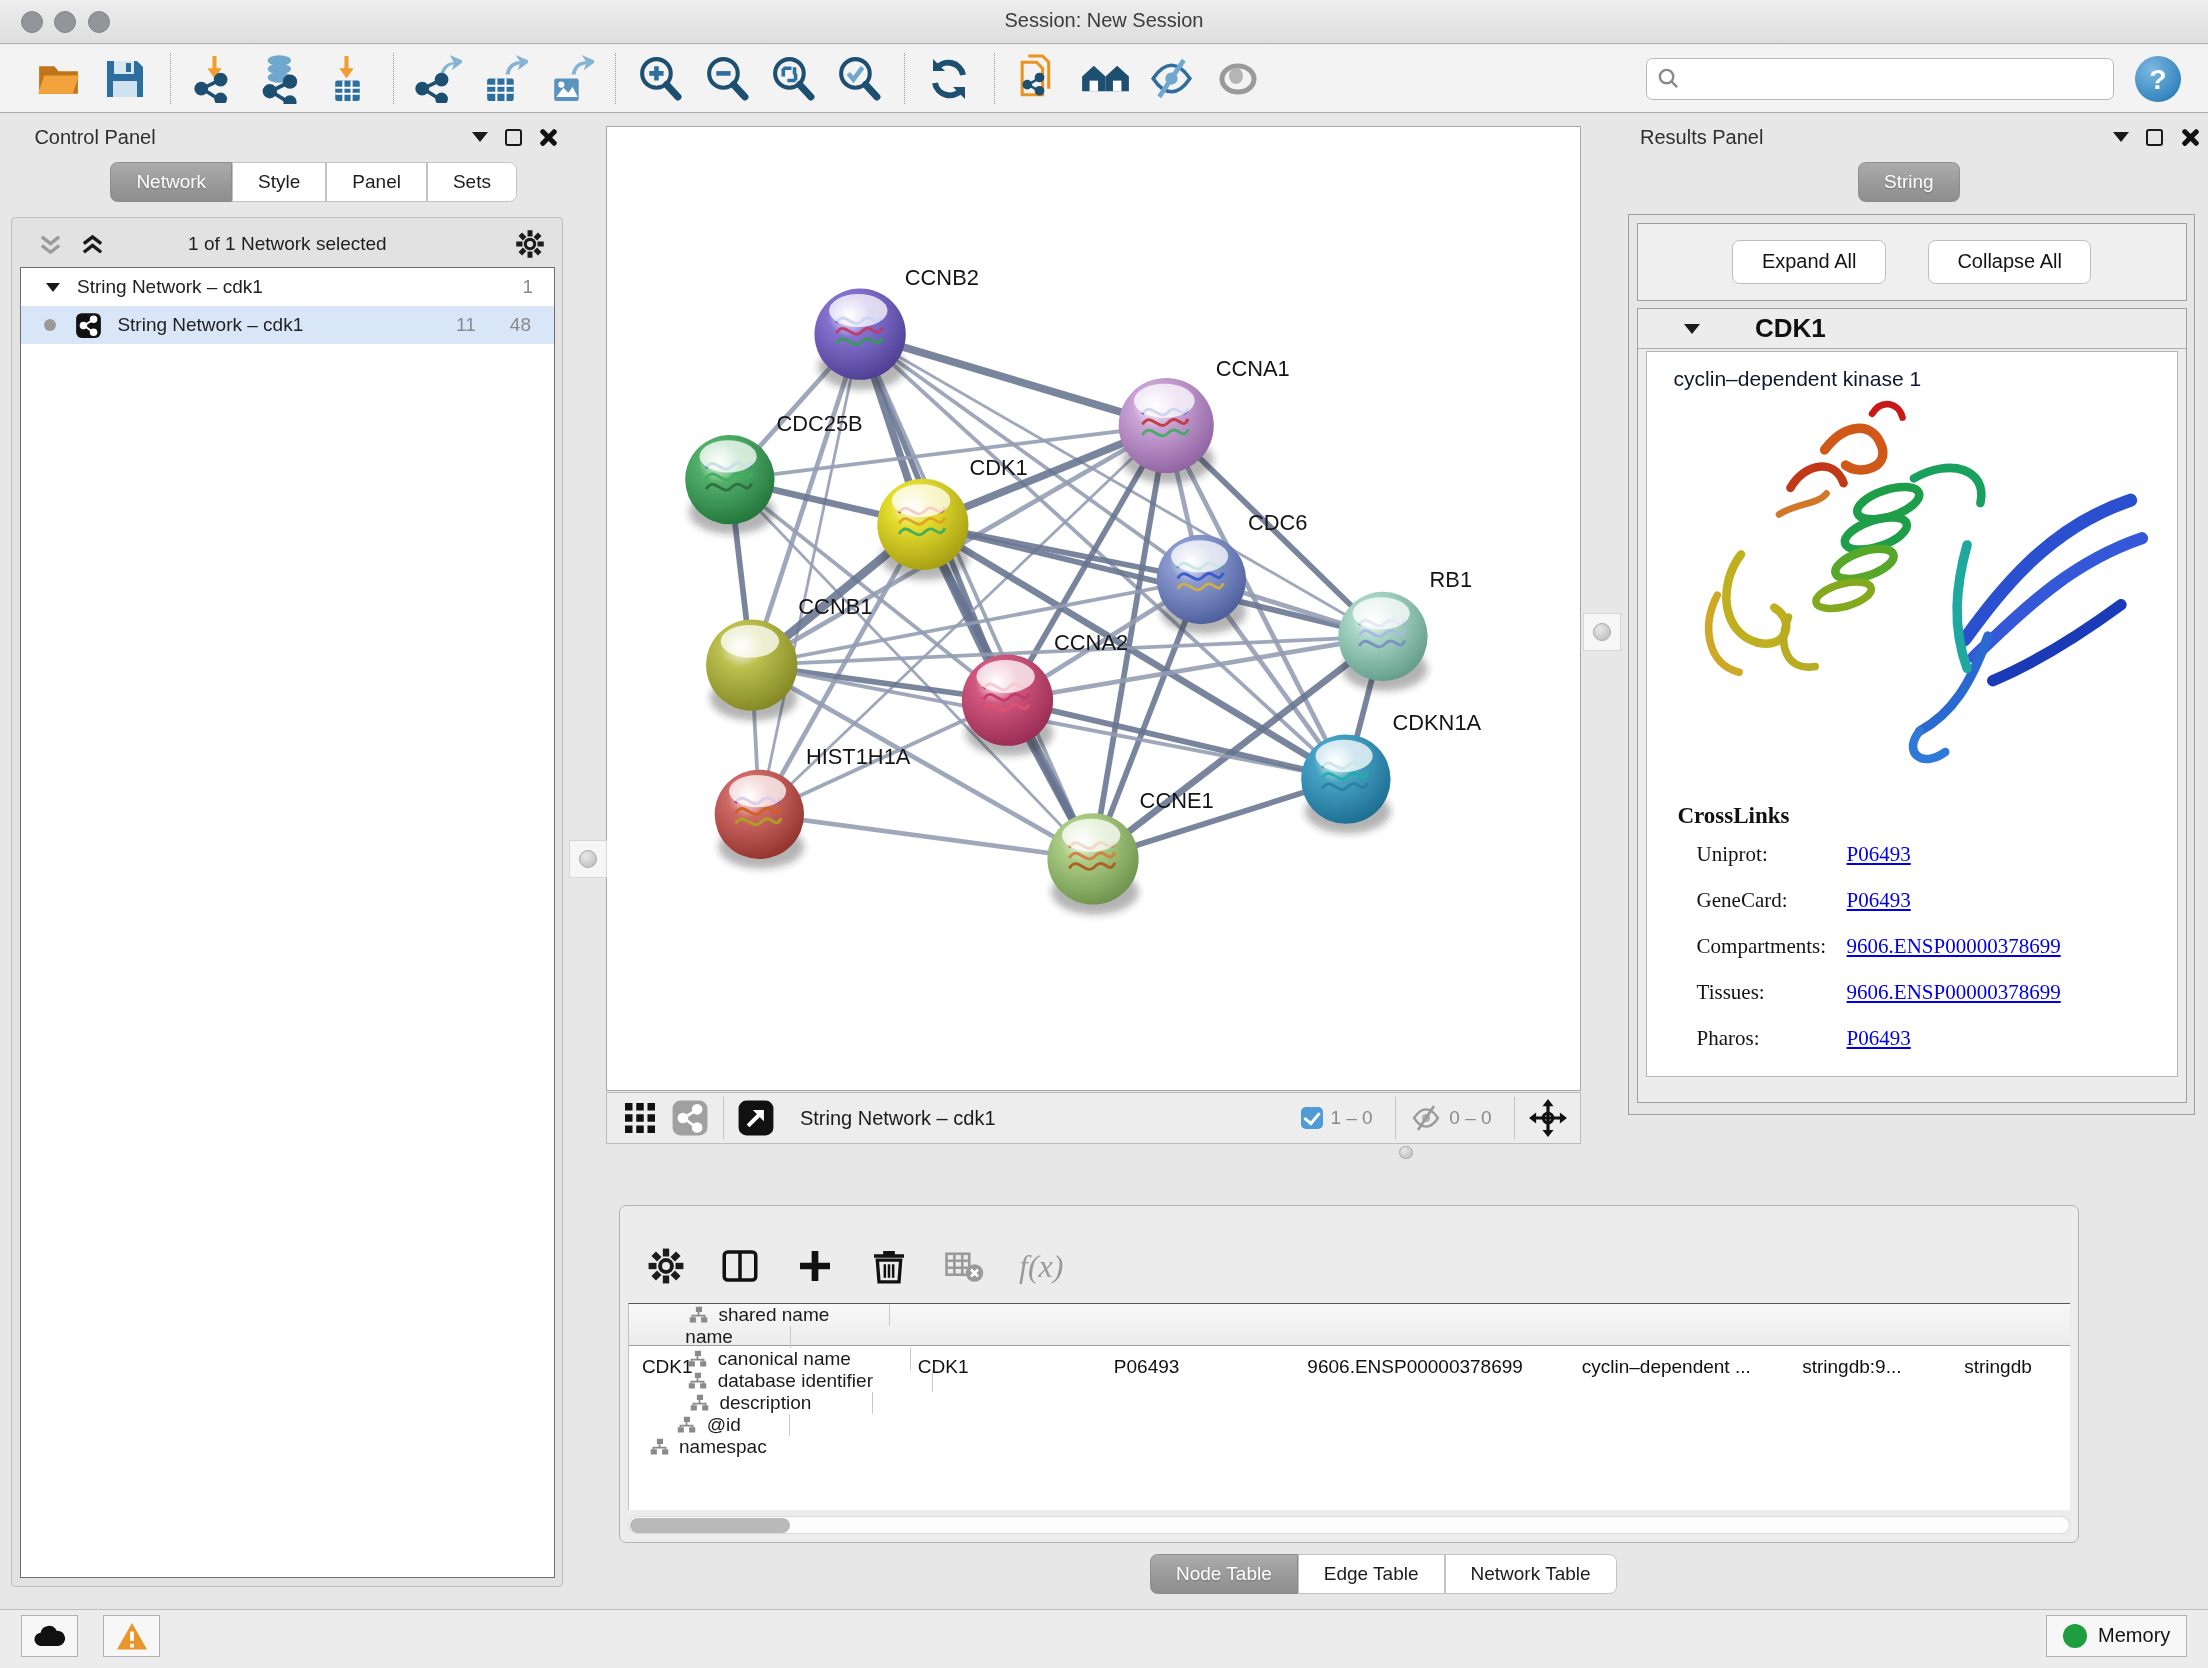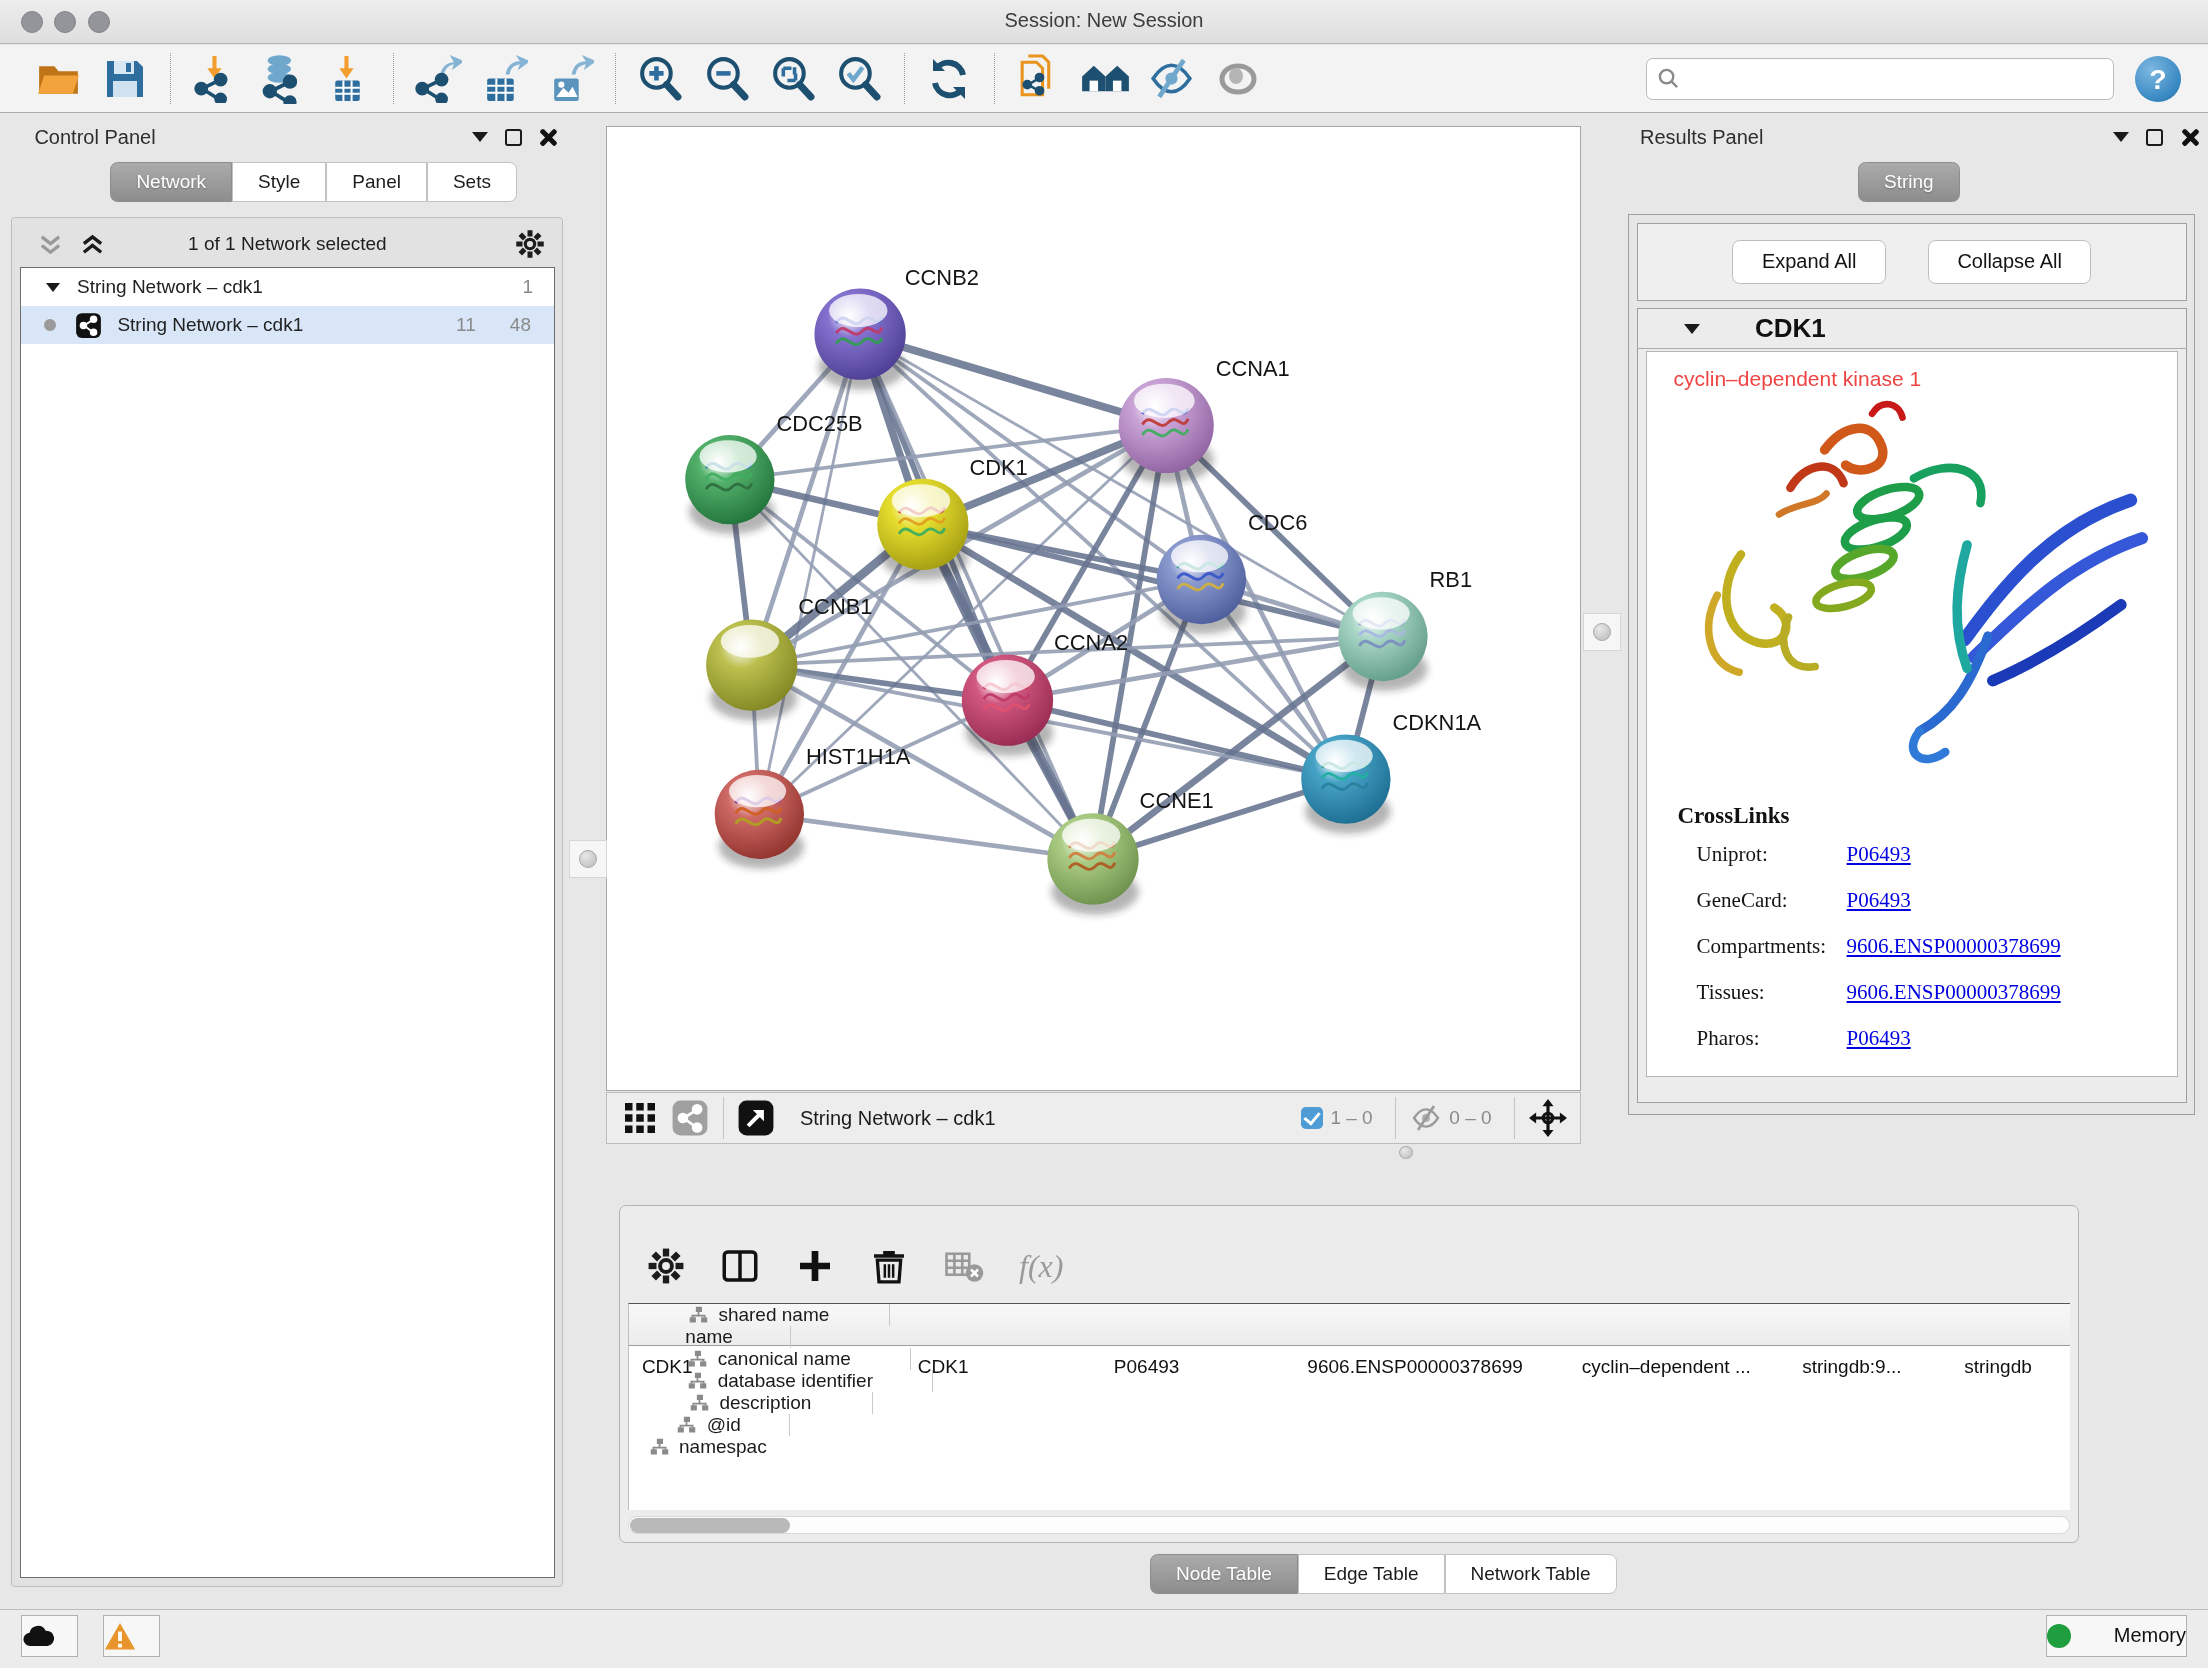--- a/index.html
+++ b/index.html
@@ -83,21 +83,21 @@
     background:#e6e6e6; border:1px solid #9f9f9f; padding:7.6px; }
   .rp-box1 { background:#efefef; border:1px solid #9f9f9f; height:78px;
     display:flex; align-items:center; justify-content:center; gap:42px; margin-bottom:7.6px; }
   .rp-btn { height:44px; padding:0 28.5px; background:#fff; border:1px solid #bdbdbd; border-radius:7.6px;
     font-size:20px; color:#141414; font-family:"Liberation Sans",sans-serif; }
   .rp-box2 { background:#ececec; border:1px solid #9f9f9f; height:795px; position:relative; }
   .rp-entry-head { height:40px; border-bottom:1px solid #ababab; display:flex; align-items:center; }
   .rp-entry-name { font-size:26px; font-weight:bold; color:#111; margin-left:55px; }
   .rp-content { position:absolute; top:42px; left:7.6px; right:7.6px; bottom:25px; background:#fff;
     border:1px solid #b5b5b5; padding:15px 0 0 27px; overflow:hidden; }
-  .rp-desc { font-size:21px; color:#ef4444; }
+  .rp-desc { font-size:21px; color:#0f172a; }
   .crosslinks { font-family:"Liberation Serif", serif; margin-top:9.5px; }
   .cl-title { font-size:23px; font-weight:bold; color:#111; margin:5.7px 0 13.3px 3.8px; }
   .cl-row { display:flex; font-size:21px; margin:0 0 21px 23px; }
   .cl-label { width:150px; color:#141414; }
   .cl-link { color:#0000e0; text-decoration:underline; }
   
   .table-panel { position:absolute; left:594px; top:1158px; width:1614px; height:450px; }
   .tp-toolbox { position:absolute; top:47px; left:25px; width:1460px; height:338px;
     background:#ececec; border:1px solid #b3b3b3; border-radius:7px; }
   .tp-icons { display:flex; align-items:center; gap:34px; padding:25px 0 0 27px; height:95px; }
@@ -113,21 +113,21 @@
     border:1px solid #d9d9d9; border-radius:9.5px; }
   .h-thumb { position:absolute; left:1.9px; top:1px; width:160px; height:14.3px; border-radius:7.6px;
     background:#b9b9b9; }
   .tp-tabs { position:absolute; top:396px; left:556px; display:flex; }
   .tp-tabs .seg:first-child { border-radius:7.6px 0 0 7.6px; }
   .tp-tabs .seg:last-child { border-radius:0 7.6px 7.6px 0; }
   
   .statusbar { position:absolute; left:0; top:1609px; width:100%; height:59px;
     background:#ececec; border-top:1px solid #bdbdbd; }
   .sb-btn { position:absolute; top:4.8px; height:42px; background:#f7f7f7; border:1.9px solid #b0b0b0;
-    display:flex; align-items:center; justify-content:space-between; }
+    display:flex; align-items:center; justify-content:center; }
   .memory-btn { right:21px; width:141px; gap:11.4px; font-size:20px; color:#111; }
   .mem-dot { width:24px; height:24px; border-radius:50%; background:#1f9e3f; }
   svg text { font-family:"Liberation Sans",sans-serif; }
 </style>
 </head>
 <body>
 
 <div class="window">
 
   <div class="titlebar">

